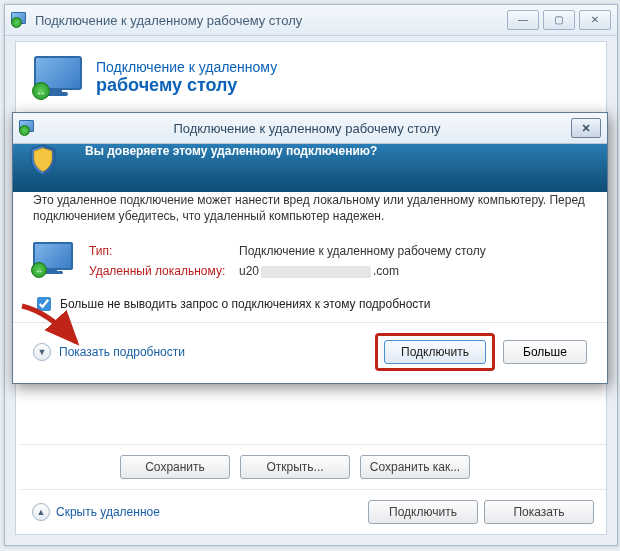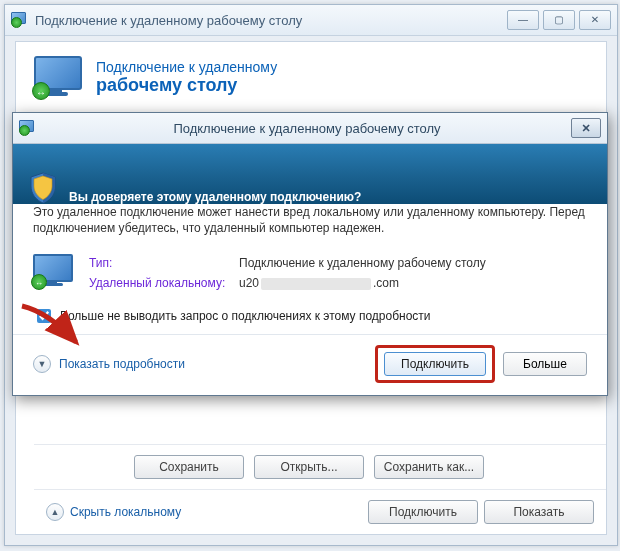--- a/index.html
+++ b/index.html
@@ -13,43 +13,43 @@
 .back-body{position:absolute;left:10px;top:36px;right:10px;bottom:10px;background:#fff;border:1px solid #c8d4e2}
 .brand{display:flex;align-items:center;gap:14px;padding:14px 18px;border-bottom:1px solid #e5e9ef}
 .brand-text .l1{color:#0b62b8;font-size:14px}
 .brand-text .l2{color:#0b62b8;font-size:18px;font-weight:bold}
 .monitor-icon{position:relative;width:48px;height:42px}
 .monitor-icon .screen{position:absolute;left:0;top:0;width:44px;height:30px;border:2px solid #2f6aa8;border-radius:3px;background:linear-gradient(135deg,#7db4ea,#3a7cc4)}
 .monitor-icon .stand{position:absolute;left:16px;top:32px;width:12px;height:5px;background:#2f6aa8}
 .monitor-icon .base{position:absolute;left:10px;top:36px;width:24px;height:4px;background:#2f6aa8;border-radius:2px}
 .monitor-icon .badge{position:absolute;left:-2px;bottom:-2px;width:16px;height:16px;border-radius:50%;background:radial-gradient(#5fd25f,#1f8f1f);border:1px solid #177a17;display:flex;align-items:center;justify-content:center;color:#fff;font-size:10px;font-weight:bold}
 
-.back-bottom{position:absolute;left:18px;right:0;bottom:0}
+.back-bottom{position:absolute;left:4px;right:0;bottom:0}
 .btnrow{display:flex;gap:10px;padding:10px 12px;justify-content:flex-start;border-top:1px solid #e5e9ef}
 .btnrow.shift{padding-left:100px}
 .std-btn{min-width:110px;height:24px;background:linear-gradient(#fdfdfd,#e7e9ec);border:1px solid #9aa7b4;border-radius:3px;color:#404040;cursor:pointer;font-family:inherit;font-size:12px}
 .back-footer{display:flex;align-items:center;gap:6px;padding:10px 12px;border-top:1px solid #e5e9ef}
 .chev{width:16px;height:16px;border:1px solid #9fb4c8;border-radius:50%;background:linear-gradient(#fdfdfd,#e6edf4);display:flex;align-items:center;justify-content:center;font-size:9px;color:#4a6076}
 .link{color:#195fa8;cursor:pointer}
 .spacer{flex:1}
 
 .dialog{position:absolute;left:12px;top:112px;width:594px;background:#fff;border:1px solid #5f7890;box-shadow:2px 4px 14px rgba(0,0,0,.45)}
 .dlg-titlebar{height:30px;background:linear-gradient(#f4f8fc,#e3ecf5);border-bottom:1px solid #b8c6d5;display:flex;align-items:center;padding:0 6px}
 .dlg-titlebar .sysicon{width:16px;height:16px;margin-right:8px}
 .dlg-titlebar .title{color:#2f4a63;font-size:13px;flex:1;text-align:center}
 .closebtn{width:28px;height:18px;border:1px solid #6f8196;border-radius:2px;background:linear-gradient(#eef4fa,#c9d7e5);display:flex;align-items:center;justify-content:center;cursor:pointer;font-size:11px;color:#39506a;font-weight:bold}
-.banner{background:linear-gradient(#2a7db4,#1a618f 55%,#0d4c75);height:60px;display:flex;align-items:flex-end;gap:12px;padding:0 16px;color:#fff}
+.banner{background:linear-gradient(#2a7db4,#1a618f 55%,#0d4c75);height:48px;display:flex;align-items:flex-start;gap:28px;padding:0 16px;color:#fff}
 .shield{width:28px;height:32px}
 .banner-text{font-weight:bold;font-size:12px}
 .dlg-body{padding:0 20px 12px}
 .warn{font-size:12px;line-height:1.35;color:#333;margin-bottom:18px}
 .info-row{display:flex;align-items:flex-start;gap:16px;margin-bottom:6px}
 .info-grid{flex:1;margin-top:2px}
 .info-grid .row{display:flex;margin-bottom:6px}
-.info-grid .lab{width:150px;color:#6d28d9}
+.info-grid .lab{width:150px;color:#b91c1c}
 .info-grid .val{color:#333}
 .redact{display:inline-block;width:110px;height:12px;background:#e6e6e6;vertical-align:middle;border-radius:2px;margin:0 2px}
 .chk-row{display:flex;align-items:center;gap:6px;margin:10px 0 8px;position:relative}
 .chk{width:14px;height:14px;accent-color:#3b8ed8}
 .dlg-sep{border-top:1px solid #e1e7ee;margin:6px -20px 10px}
 .dlg-footer{display:flex;align-items:center;gap:8px}
 .highlight-box{border:3px solid #c02418;border-radius:4px;padding:4px 6px;display:inline-flex}
 .primary-btn{min-width:102px;height:24px;background:linear-gradient(#f9fcff,#dfeaf6);border:1px solid #4b8fd1;border-radius:3px;font-family:inherit;font-size:12px;color:#1b1b1b;cursor:pointer}
 .cancel-btn{min-width:84px;height:24px;background:linear-gradient(#fdfdfd,#ebedef);border:1px solid #9aa7b4;border-radius:3px;font-family:inherit;font-size:12px;cursor:pointer}
 
@@ -97,21 +97,21 @@
     </div>
 
     <div class="back-bottom">
       <div class="btnrow shift">
         <button class="std-btn">Сохранить</button>
         <button class="std-btn">Открыть...</button>
         <button class="std-btn">Сохранить как...</button>
       </div>
       <div class="back-footer">
         <span class="chev">▲</span>
-        <span class="link">Скрыть локальному</span>
+        <span class="link">Скрыть удаленное</span>
         <span class="spacer"></span>
         <button class="std-btn">Подключить</button>
         <button class="std-btn">Показать</button>
       </div>
     </div>
   </div>
 </div>
 
 <div class="dialog">
   <div class="dlg-titlebar">

